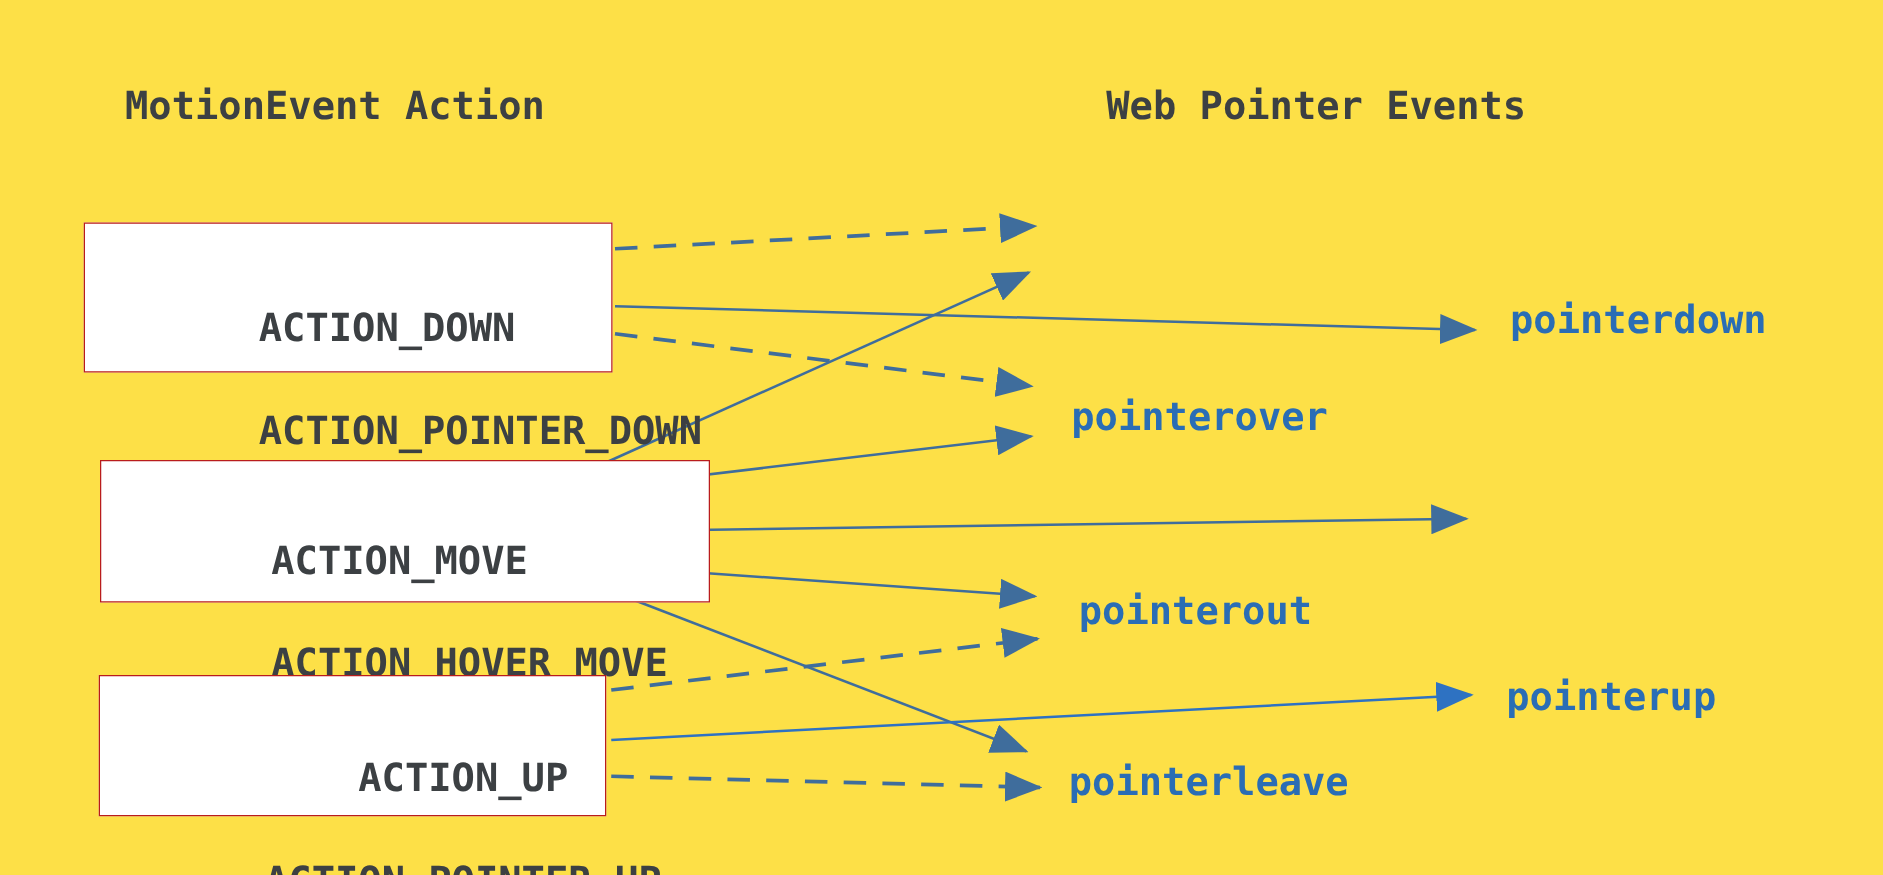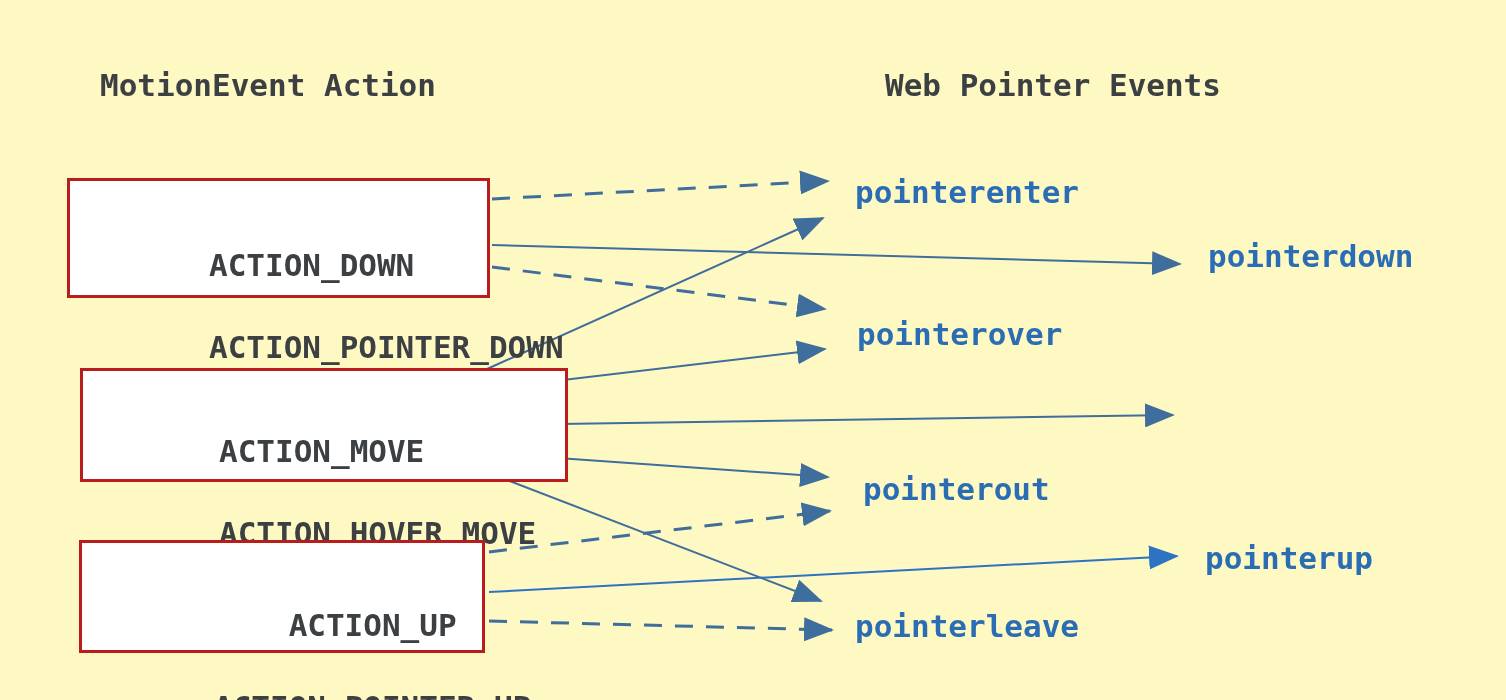--- a/index.html
+++ b/index.html
@@ -1,34 +1,34 @@
 <!DOCTYPE html>
 <html><head>
 <meta charset="utf-8">
 <style>
   html,body{margin:0;padding:0;background:#ffffff;}
   #canvas{
     position:relative;
     width:1506px;height:700px;
-    background:#fef9c3;
+    background:#fde047;
     font-family:"DejaVu Sans Mono","Liberation Mono",monospace;
     overflow:hidden;
   }
   #edge-layer{position:absolute;left:0;top:0;width:1506px;height:700px;}
   .col-title{
     position:absolute;
     font-size:31px;font-weight:600;line-height:38px;
     color:#3C4043;white-space:pre;
   }
   #left-title{left:100px;top:66px;}
   #right-title{left:885px;top:66px;}
   .action-box{
     position:absolute;
     background:#ffffff;
-    border:3px solid #b91c1c;
+    border:1px solid #b91c1c;
     box-sizing:border-box;
   }
   #box-down{left:67px;top:178px;width:423px;height:120px;}
   #box-move{left:80px;top:368px;width:488px;height:114px;}
   #box-up{left:79px;top:540px;width:406px;height:113px;text-align:center;}
   .action-lines{
     position:absolute;
     font-size:31px;font-weight:600;line-height:41px;
     color:#3C4043;white-space:pre;
   }
@@ -90,20 +90,19 @@
       <span>ACTION_HOVER_MOVE</span>
     </div>
   </div>
   <div class="action-box" id="box-up">
     <div class="action-lines">
       <span>ACTION_UP</span><br>
       <span>ACTION_POINTER_UP</span>
     </div>
   </div>
 
-  <div class="event-label" id="ev-pointerenter">pointerenter</div>
   <div class="event-label" id="ev-pointerdown">pointerdown</div>
   <div class="event-label" id="ev-pointerover">pointerover</div>
   <div class="event-label" id="ev-pointerout">pointerout</div>
   <div class="event-label" id="ev-pointerup">pointerup</div>
   <div class="event-label" id="ev-pointerleave">pointerleave</div>
 
 </div>
 
 </body></html>

